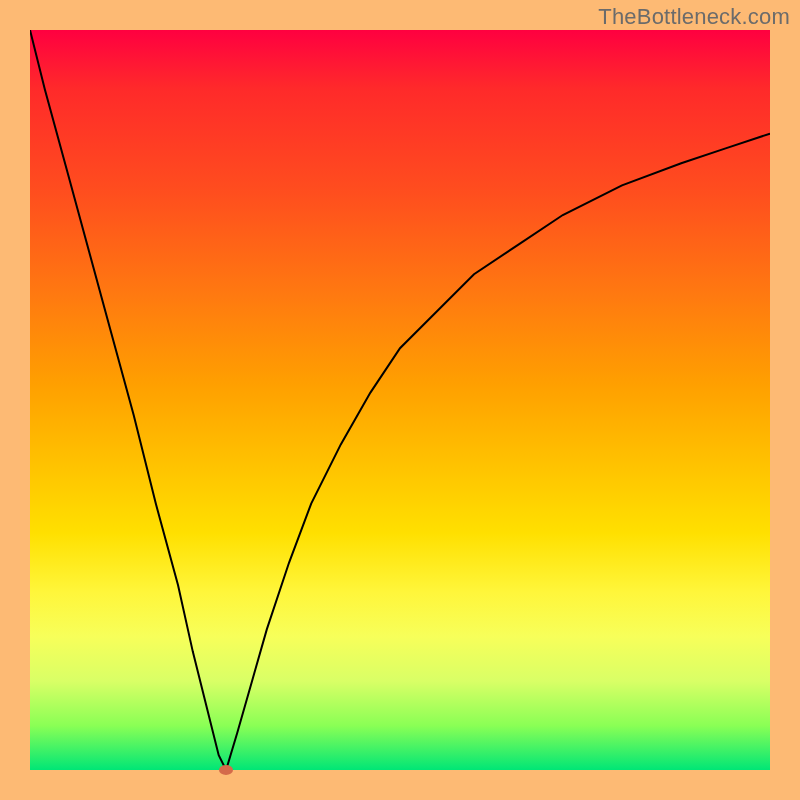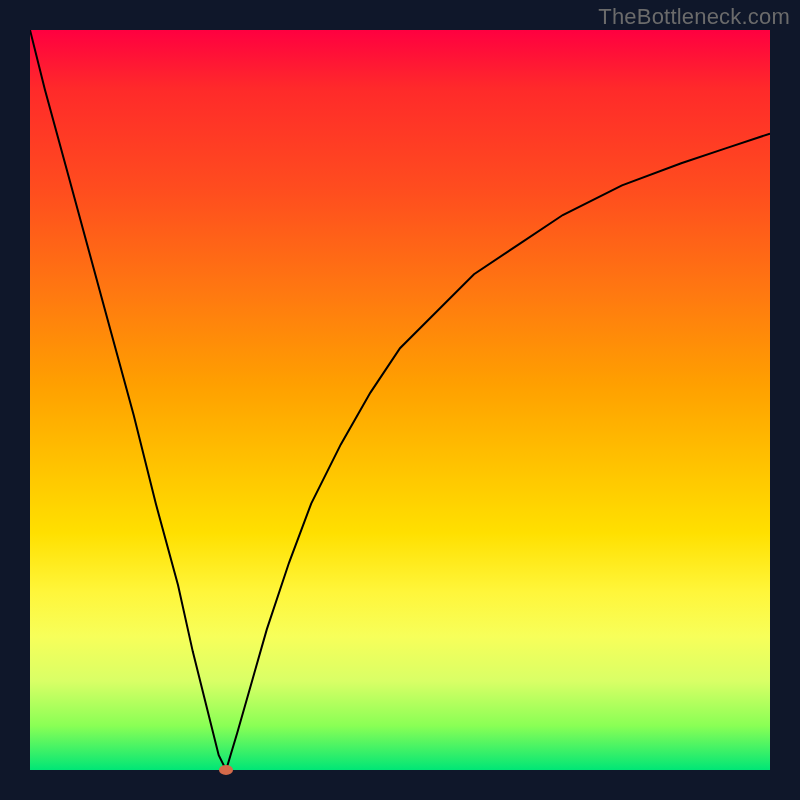--- a/index.html
+++ b/index.html
@@ -8,21 +8,21 @@
     width: 800px;
     height: 800px;
     background: #000;
     overflow: hidden;
     font-family: Arial, Helvetica, sans-serif;
   }
   .frame {
     position: relative;
     width: 800px;
     height: 800px;
-    background: #0f172a;
+    background: #fdba74;
   }
   .plot-area {
     position: absolute;
     left: 30px;
     top: 30px;
     width: 740px;
     height: 740px;
     background: linear-gradient(
       to bottom,
       #ff0040 0%,

